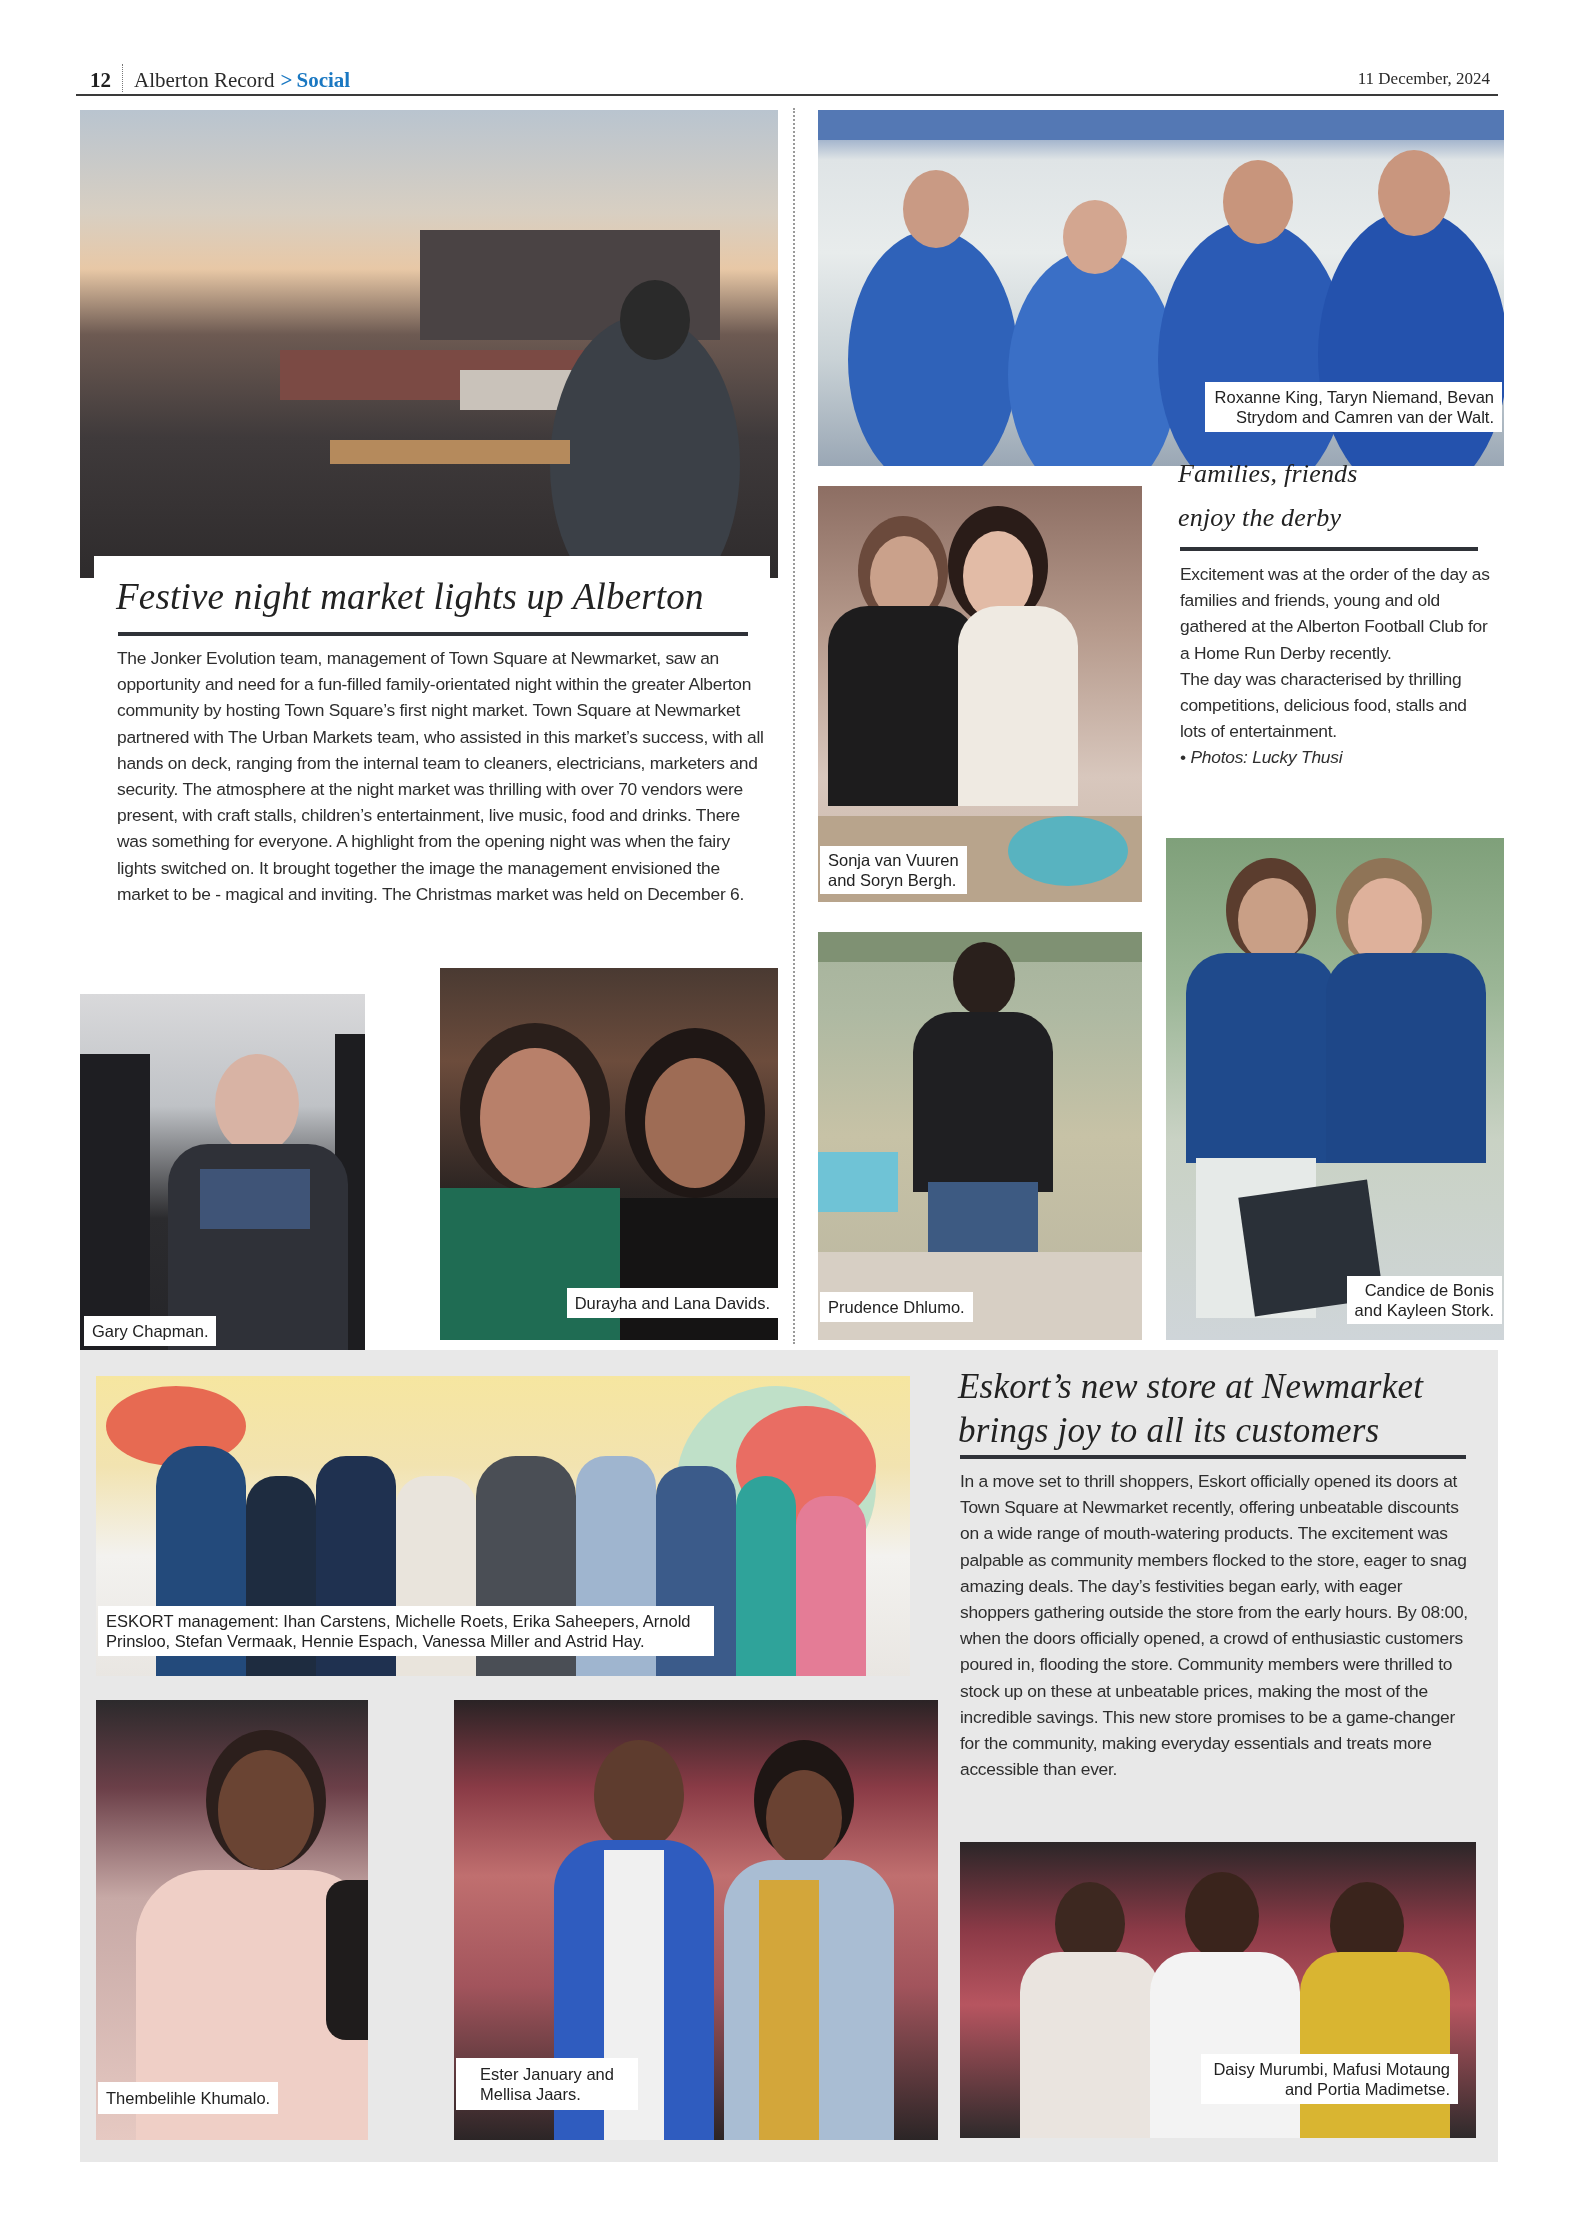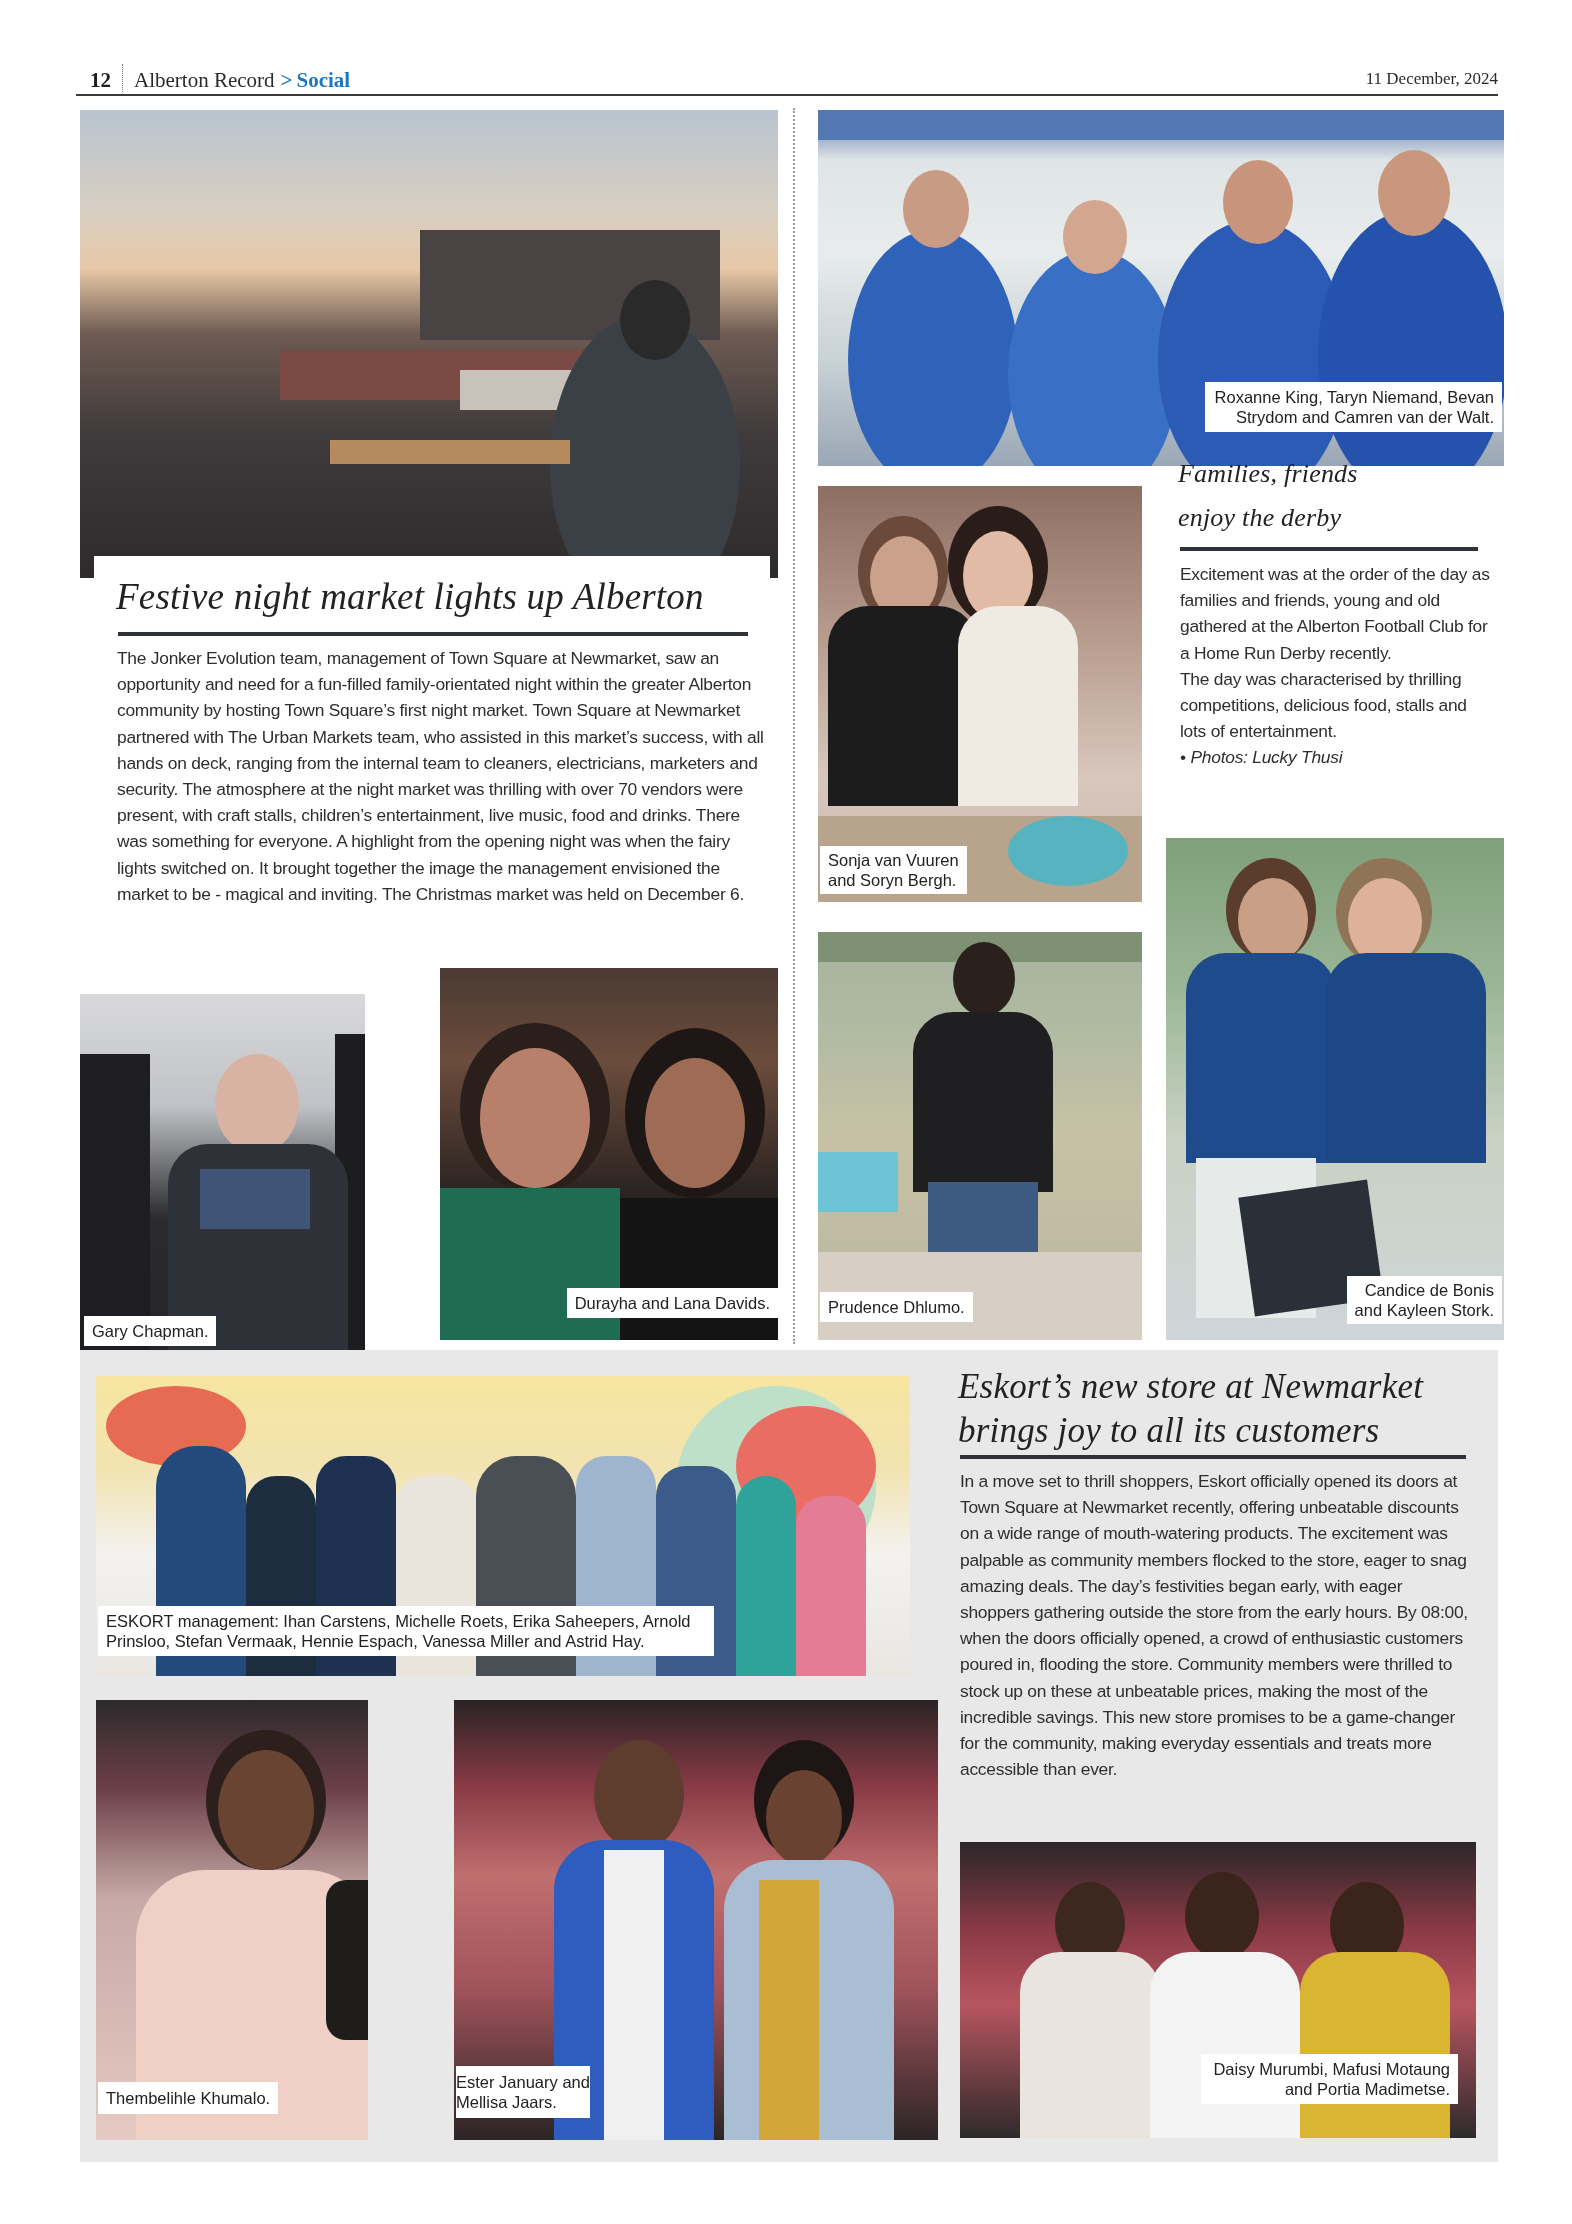--- a/index.html
+++ b/index.html
@@ -8,21 +8,21 @@
 
   .abs { position: absolute; }
 
   
   .header { position: absolute; left: 76px; top: 62px; width: 1422px; height: 34px; border-bottom: 2px solid #3a3a3a; }
   .hdr-page { position: absolute; left: 14px; top: 6px; font-family: "Liberation Serif", serif; font-weight: bold; font-size: 21px; color: #1f1f1f; }
   .hdr-sep { position: absolute; left: 46px; top: 2px; width: 1px; height: 28px; border-left: 1px dotted #777; }
   .hdr-pub { position: absolute; left: 58px; top: 6px; font-family: "Liberation Serif", serif; font-size: 21px; color: #2a2a2a; }
   .hdr-arrow { font-family: "Liberation Serif", serif; font-weight: bold; color: #1a78c2; margin-left: 6px; }
   .hdr-section { font-family: "Liberation Serif", serif; font-weight: bold; color: #1a78c2; margin-left: 4px; }
-  .hdr-date { position: absolute; right: 0; top: 7px; font-family: "Liberation Serif", serif; font-size: 17px; color: #2a2a2a; }
+  .hdr-date { position: absolute; right: 8px; top: 7px; font-family: "Liberation Serif", serif; font-size: 17px; color: #2a2a2a; }
 
   
   .col-divider { position: absolute; left: 793px; top: 108px; width: 0; height: 1236px; border-left: 2px dotted #9a9a9a; }
 
   
   .photo { position: absolute; overflow: hidden; }
   .caption {
     position: absolute; background: #ffffff; color: #222;
     font-family: "Liberation Sans", sans-serif; font-size: 16.5px; line-height: 20px;
     padding: 6px 10px 6px 8px; white-space: nowrap;
@@ -205,21 +205,21 @@
 </div>
 
 <div class="photo" style="left:454px; top:1700px; width:484px; height:440px; background: linear-gradient(180deg,#2a2325 0%,#8a3b46 20%,#c06f6f 40%,#a2545c 65%,#2b2526 100%);">
   <div class="blob" style="left:140px; top:40px; width:90px; height:110px; background:#5e3c2e;"></div>
   <div class="rect" style="left:100px; top:140px; width:160px; height:300px; background:#2f5cbf; border-radius:50px 50px 0 0;"></div>
   <div class="rect" style="left:150px; top:150px; width:60px; height:290px; background:#f0f0f0;"></div>
   <div class="blob" style="left:300px; top:40px; width:100px; height:120px; background:#1e1614;"></div>
   <div class="blob" style="left:312px; top:70px; width:76px; height:96px; background:#6a4232;"></div>
   <div class="rect" style="left:270px; top:160px; width:170px; height:280px; background:#a9bdd3; border-radius:50px 50px 0 0;"></div>
   <div class="rect" style="left:305px; top:180px; width:60px; height:260px; background:#d3a63a;"></div>
-  <div class="caption" style="left:2px; top:358px; padding:6px 0;margin-top:8px;">
+  <div class="caption" style="left:2px; top:358px; padding:6px 24px;">
     <div>Ester January and</div>
     <div>Mellisa Jaars.</div>
   </div>
 </div>
 
 <div class="photo" style="left:960px; top:1842px; width:516px; height:296px; background: linear-gradient(180deg,#2b2628 0%,#8c3a47 30%,#b75560 55%,#2e2a2b 100%);">
   <div class="blob" style="left:95px; top:40px; width:70px; height:84px; background:#3d2820;"></div>
   <div class="rect" style="left:60px; top:110px; width:140px; height:186px; background:#eae4df; border-radius:40px 40px 0 0;"></div>
   <div class="blob" style="left:225px; top:30px; width:74px; height:88px; background:#3a241c;"></div>
   <div class="rect" style="left:190px; top:110px; width:150px; height:186px; background:#f3f3f3; border-radius:40px 40px 0 0;"></div>

